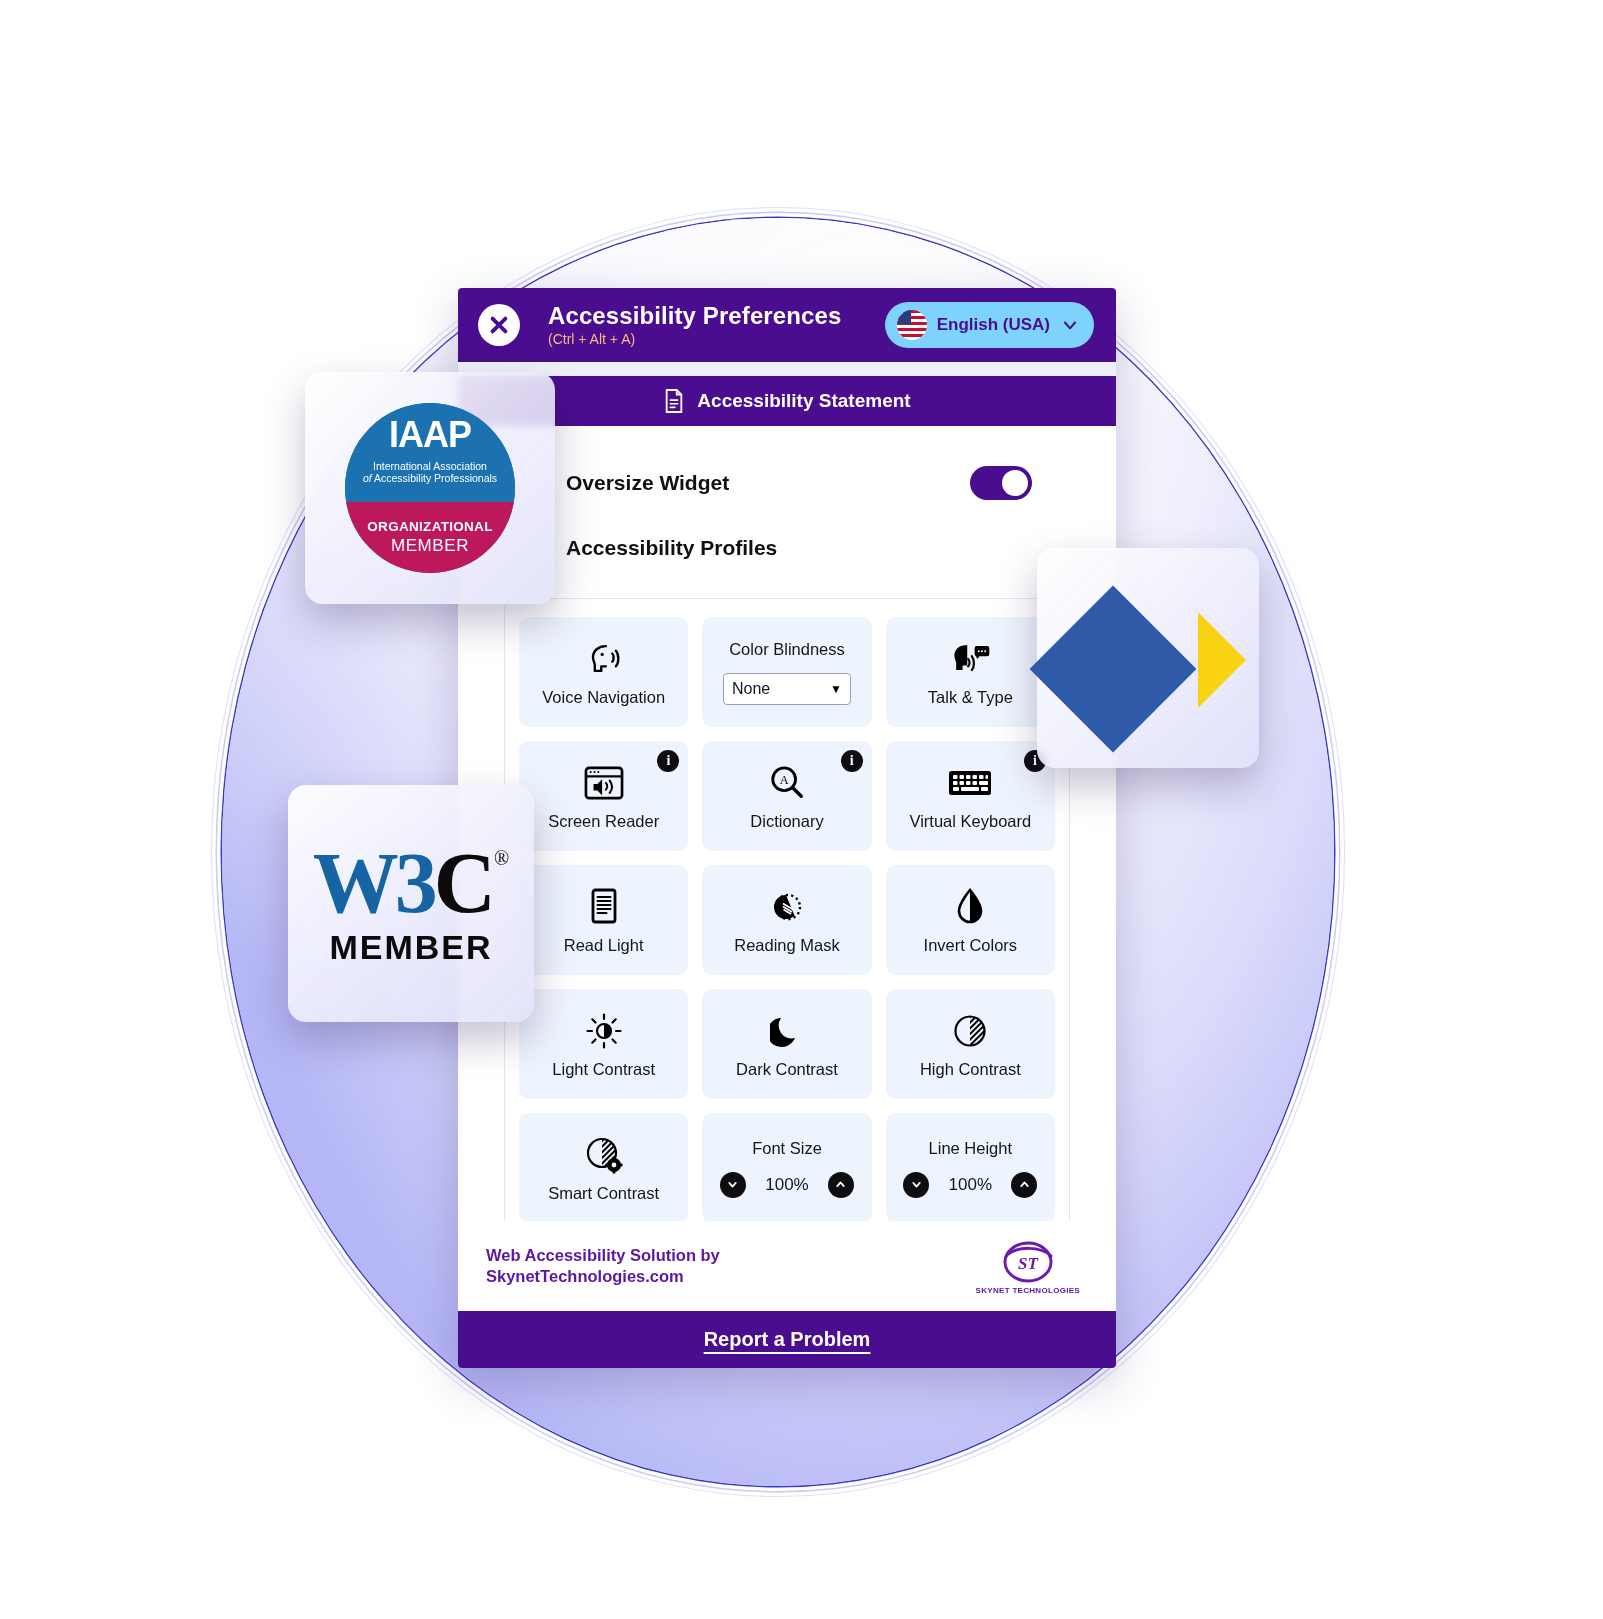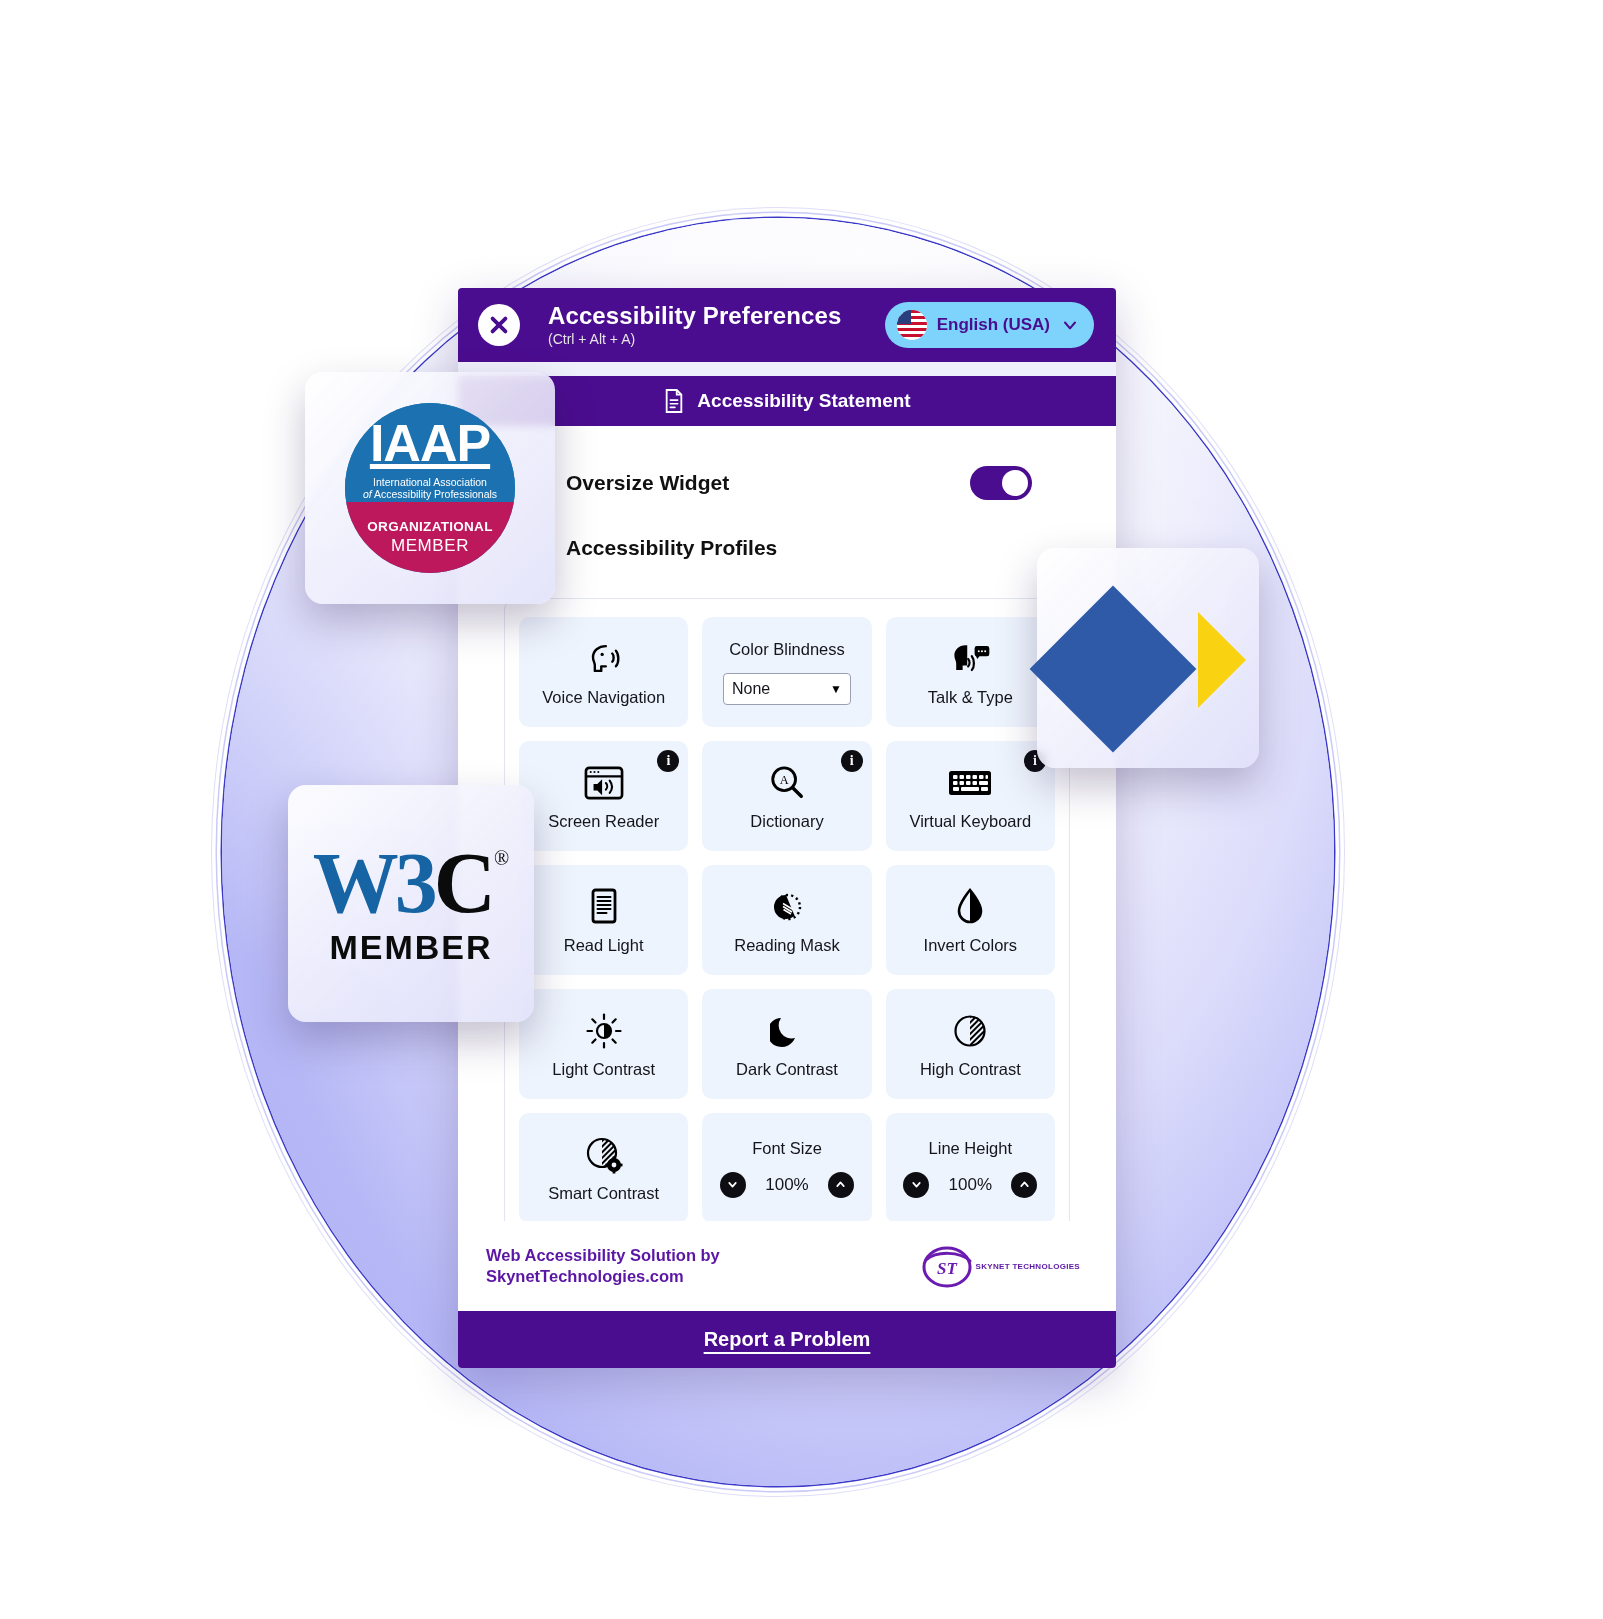--- a/index.html
+++ b/index.html
@@ -50,21 +50,21 @@
     background: #ffffff;
     display:flex; align-items:center; justify-content:center;
     flex: 0 0 auto; cursor:pointer;
   }
   .close-btn svg { display:block; }
   .hdr-texts { flex: 1 1 auto; min-width:0; }
   .hdr-title {
     color:#ffffff; font-size: 24px; font-weight: 700; letter-spacing:.1px;
     line-height: 1.12;
   }
-  .hdr-sub { color:#e5e5e5; font-size: 14px; margin-top:2px; }
+  .hdr-sub { color:#fdba74; font-size: 14px; margin-top:2px; }
   .lang-pill {
     flex: 0 0 auto;
     background:#7dd3fc; border-radius: 26px;
     height: 46px; min-width: 202px;
     display:flex; align-items:center; gap:10px;
     padding: 0 14px 0 12px; cursor:pointer;
   }
   .flag {
     width: 30px; height: 30px; border-radius: 50%;
     overflow: hidden; position: relative; flex:0 0 auto;
@@ -164,21 +164,21 @@
   .step-val { font-size:17px; color:#15151c; min-width:50px; text-align:center; }
 
   
   .pnl-footer {
     position:absolute; left:0; right:0; bottom:57px;
     background:#ffffff; height: 90px;
     display:flex; align-items:center; justify-content:space-between;
     padding: 0 36px 0 28px;
   }
   .foot-txt { color:#5b16a4; font-size:16.5px; font-weight:700; line-height:1.28; }
-  .st-logo { display:flex; align-items:center; gap:2px; }
+  .st-logo { display:flex; flex-direction:column; align-items:center; gap:2px; }
   .st-mark {
     width: 54px; height: 46px; position:relative;
   }
   .st-name { font-size: 8px; font-weight:700; color:#5b16a4; letter-spacing:.3px; }
 
   .report-bar {
     position:absolute; left:0; right:0; bottom:0;
     background:#4b0d8f; height: 57px;
     display:flex; align-items:center; justify-content:center; cursor:pointer;
   }
@@ -204,21 +204,21 @@
     width: 170px; height:170px; border-radius:50%;
     overflow:hidden; position:relative;
     background:#1c72b0;
   }
   .iaap-top {
     position:absolute; left:0; right:0; top:0; height: 99px;
     background:#1c72b0; color:#fff;
     display:flex; flex-direction:column; align-items:center; justify-content:flex-start;
     padding-top: 14px;
   }
-  .iaap-word { font-size: 52px; font-weight:700; letter-spacing:-1px; line-height:1;text-decoration:underline; }
+  .iaap-word { font-size: 36px; font-weight:700; letter-spacing:-1px; line-height:1; }
   .iaap-l1 { font-size: 10.5px; margin-top:7px; line-height:1.18; }
   .iaap-l2 { font-size: 10.5px; line-height:1.18; }
   .iaap-l2 em { font-style: italic; }
   .iaap-bot {
     position:absolute; left:0; right:0; bottom:0; height: 71px;
     background:#be185d; color:#fff;
     display:flex; flex-direction:column; align-items:center; justify-content:center;
     gap:2px;
   }
   .iaap-org { font-size: 13.5px; font-weight:700; letter-spacing:.3px; }

